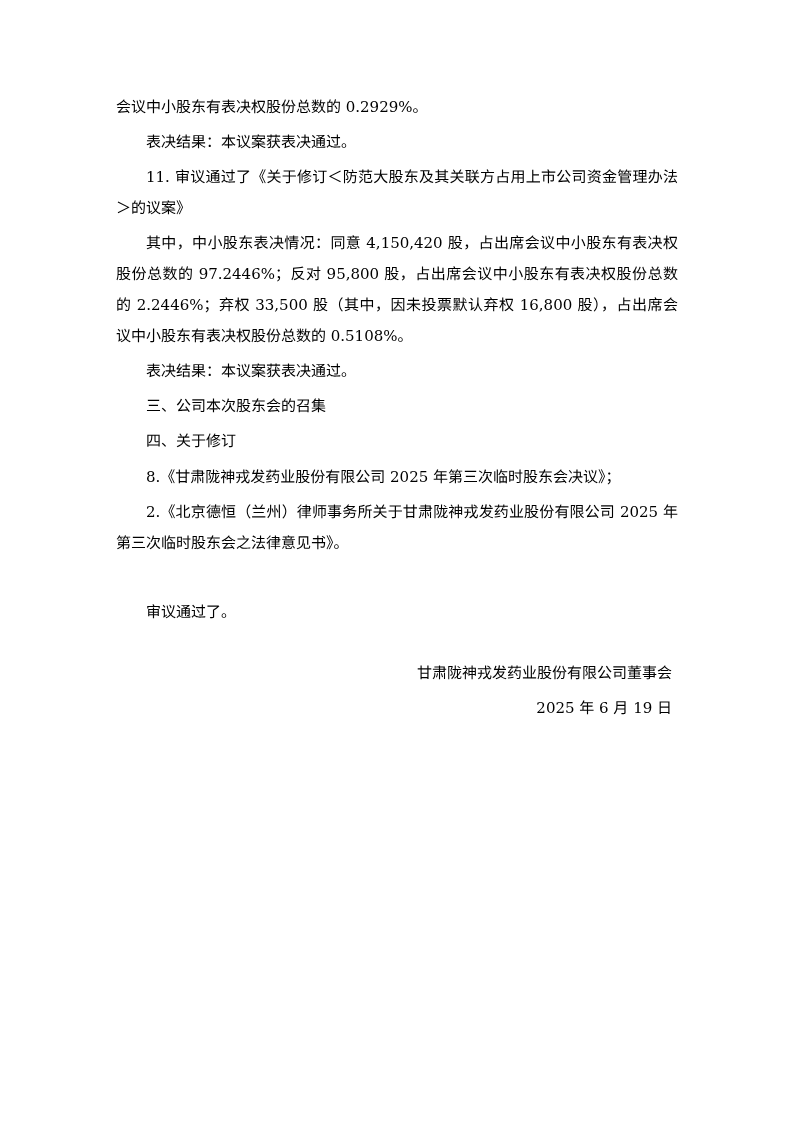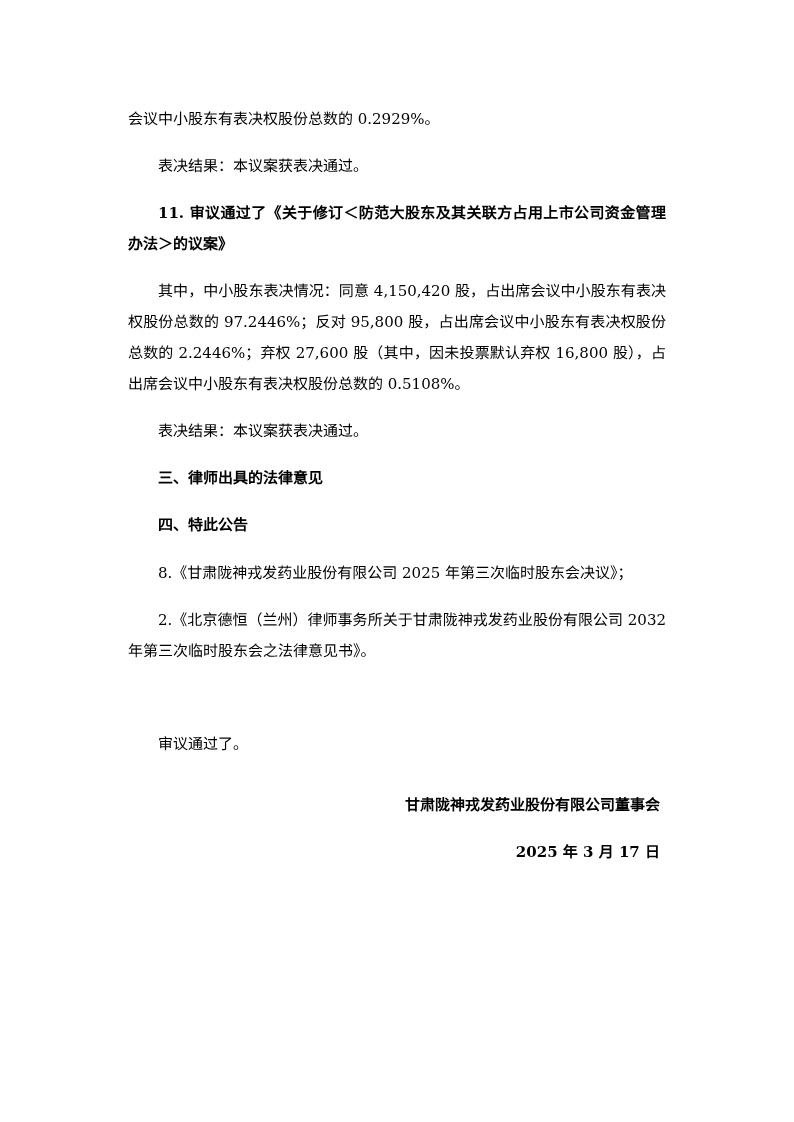--- a/index.html
+++ b/index.html
@@ -16,73 +16,72 @@
     box-sizing: border-box;
     padding: 88px 112px 60px 112px;
     font-family: "DejaVu Serif", "Liberation Serif", serif;
     color: #000000;
   }
   .doc-body {
     font-size: 15px;
     line-height: 2.07;
   }
   p {
-    margin: 16px;
+    margin: 4px;
     text-align: justify;
     text-justify: inter-ideograph;
   }
   .indent {
     text-indent: 2em;
   }
   .heading {
     text-indent: 2em;
-    font-weight: bold;
+    font-weight: normal;
   }
   .blank-line {
     height: 30px;
   }
   .sign-block {
     margin-top: 30px;
     text-align: right;
     padding-right: 6px;
   }
   .sign-block p {
     text-align: right;
-    font-weight: bold;
   }
 </style>
 </head>
 <body>
 
 <div class="page">
   <div class="doc-body">
 
     <p>会议中小股东有表决权股份总数的 0.2929%。</p>
 
     <p class="indent">表决结果：本议案获表决通过。</p>
 
     <p class="heading">11. 审议通过了《关于修订＜防范大股东及其关联方占用上市公司资金管理办法＞的议案》</p>
 
 
-    <p class="indent">其中，中小股东表决情况：同意 4,150,420 股，占出席会议中小股东有表决权股份总数的 97.2446%；反对 95,800 股，占出席会议中小股东有表决权股份总数的 2.2446%；弃权 27,600 股（其中，因未投票默认弃权 16,800 股），占出席会议中小股东有表决权股份总数的 0.5108%。</p>
+    <p class="indent">其中，中小股东表决情况：同意 4,150,420 股，占出席会议中小股东有表决权股份总数的 97.2446%；反对 95,800 股，占出席会议中小股东有表决权股份总数的 2.2446%；弃权 33,500 股（其中，因未投票默认弃权 16,800 股），占出席会议中小股东有表决权股份总数的 0.5108%。</p>
 
     <p class="indent">表决结果：本议案获表决通过。</p>
 
-    <p class="heading">三、律师出具的法律意见</p>
+    <p class="heading">三、公司本次股东会的召集</p>
 
 
-    <p class="heading">四、特此公告</p>
+    <p class="heading">四、关于修订</p>
 
     <p class="indent">8.《甘肃陇神戎发药业股份有限公司 2025 年第三次临时股东会决议》；</p>
 
-    <p class="indent">2.《北京德恒（兰州）律师事务所关于甘肃陇神戎发药业股份有限公司 2032 年第三次临时股东会之法律意见书》。</p>
+    <p class="indent">2.《北京德恒（兰州）律师事务所关于甘肃陇神戎发药业股份有限公司 2025 年第三次临时股东会之法律意见书》。</p>
 
     <div class="blank-line"></div>
 
     <p class="indent">审议通过了。</p>
 
     <div class="sign-block">
       <p>甘肃陇神戎发药业股份有限公司董事会</p>
-      <p>2025 年 3 月 17 日</p>
+      <p>2025 年 6 月 19 日</p>
     </div>
 
   </div>
 </div>
 
 </body></html>

